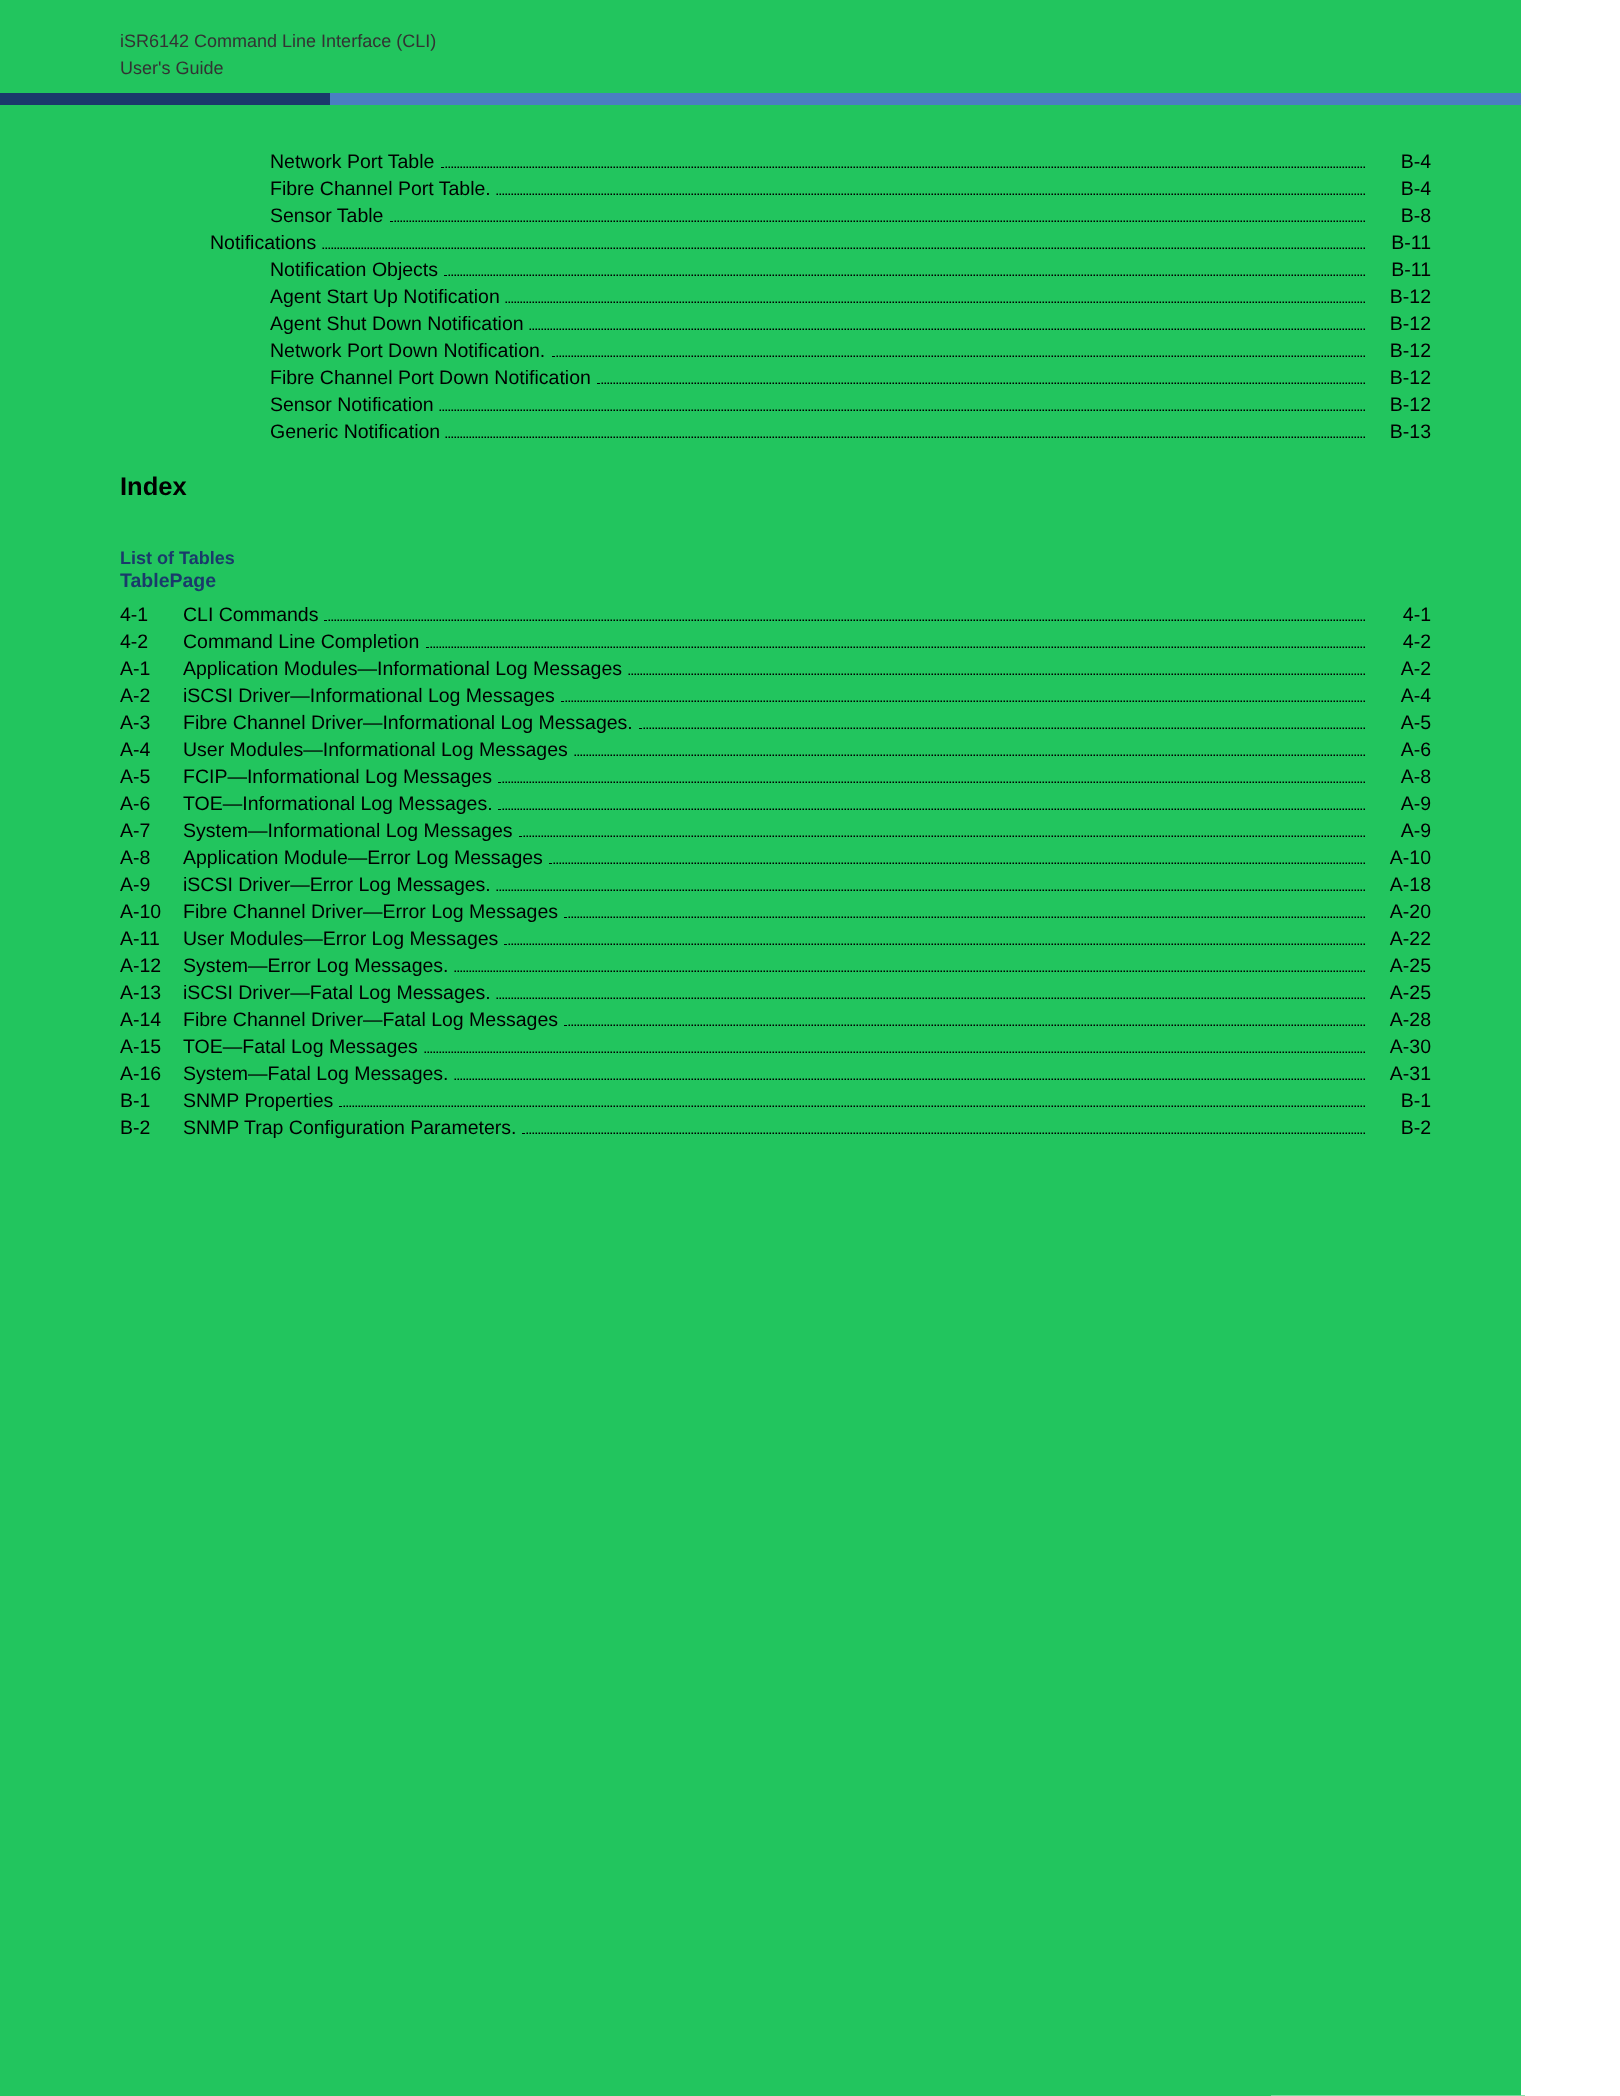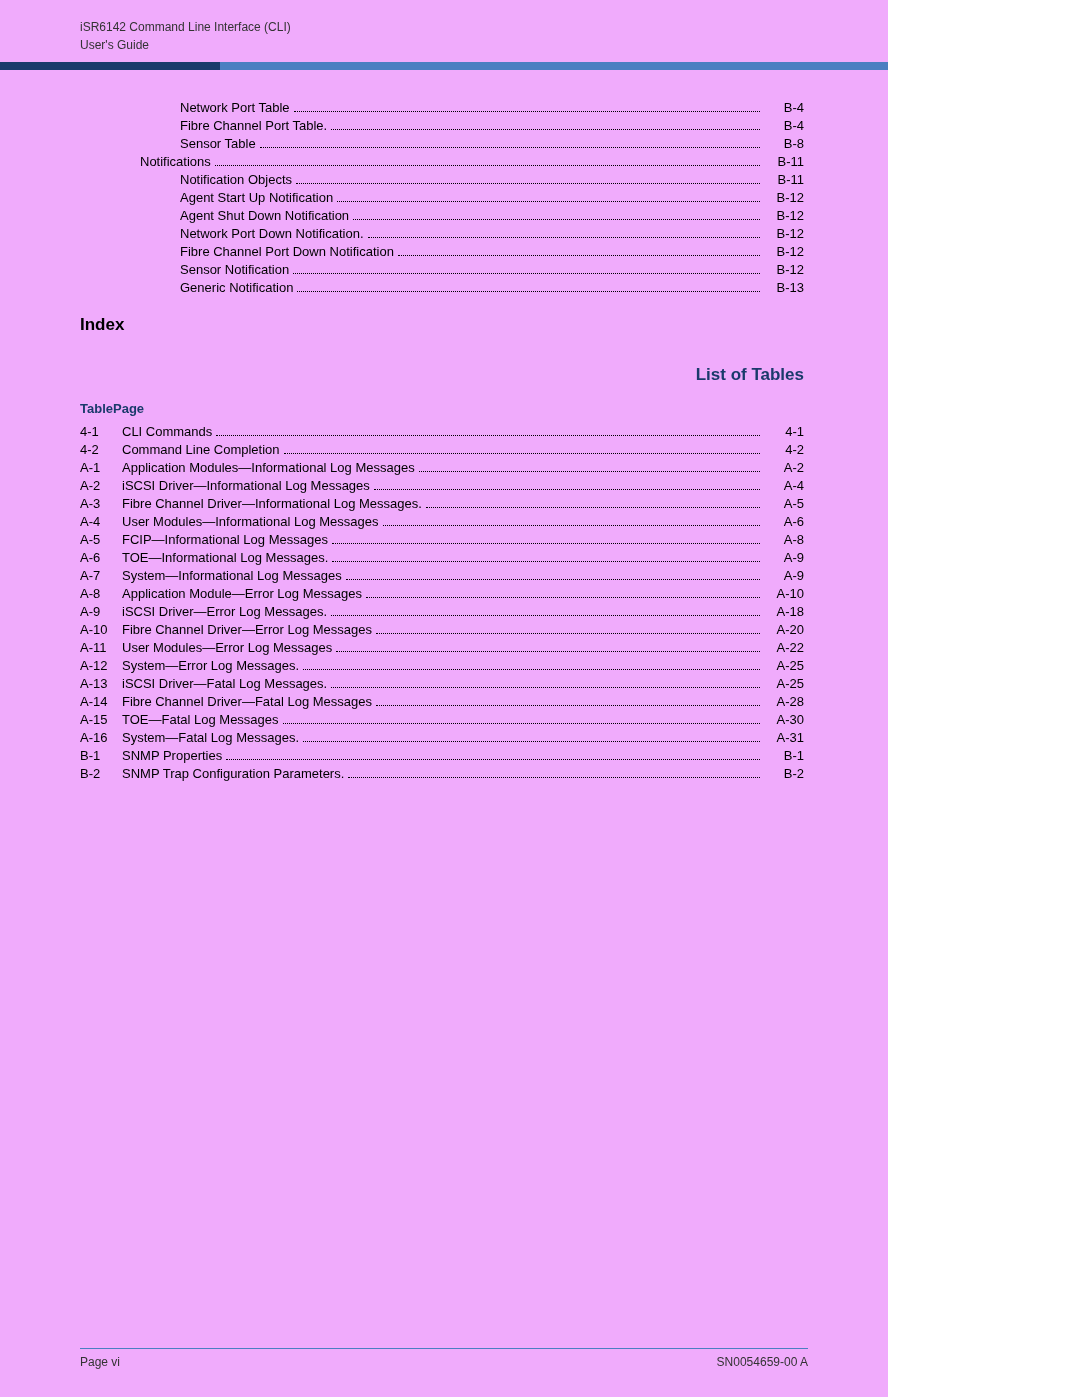--- a/index.html
+++ b/index.html
@@ -7,23 +7,23 @@
       font-family: Arial, Helvetica, sans-serif;
       font-size: 13px;
       color: #000;
       background: #fff;
       width: 1080px;
       min-height: 1397px;
       position: relative;
     }
 
     .page-container {
-      width: 888px;
+      width: 1014px;
       min-height: 1397px;
-      background: #f0abfc;
+      background: #22c55e;
       position: relative;
       padding: 0;
     }
 
     
     .header {
       padding: 18px 80px 0 80px;
     }
     .header-title {
       font-size: 12px;
@@ -43,21 +43,21 @@
       height: 8px;
     }
     .blue-bar-light {
       flex: 1;
       background: #4a7fc1;
       height: 8px;
     }
 
     
     .content {
-      padding: 30px 84px 40px 80px;
+      padding: 30px 60px 40px 80px;
     }
 
     
     .toc-section {
       margin-bottom: 20px;
     }
 
     .toc-entry {
       display: flex;
       align-items: baseline;
@@ -92,25 +92,25 @@
       margin-top: 10px;
       margin-bottom: 30px;
     }
 
     
     .lot-section {
       margin-top: 0;
     }
 
     .lot-title {
-      text-align: right;
-      font-size: 17px;
+      text-align: left;
+      font-size: 12px;
       font-weight: bold;
       color: #1a3a6b;
-      margin-bottom: 16px;
+      margin-bottom: 0;
     }
 
     .lot-header {
       display: flex;
       margin-bottom: 6px;
       padding-bottom: 2px;
     }
 
     .lot-header-table {
       font-weight: bold;
@@ -373,17 +373,13 @@
       <span class="lot-entry-num">B-2</span>
       <span class="lot-entry-label">SNMP Trap Configuration Parameters.</span>
       <span class="lot-dots"></span>
       <span class="lot-page">B-2</span>
     </div>
         </div>
     </div>
 
   </div>
 
-  <div class="footer">
-    <span>Page vi</span>
-    <span>SN0054659-00 A</span>
-  </div>
 </div>
 
 </body></html>

